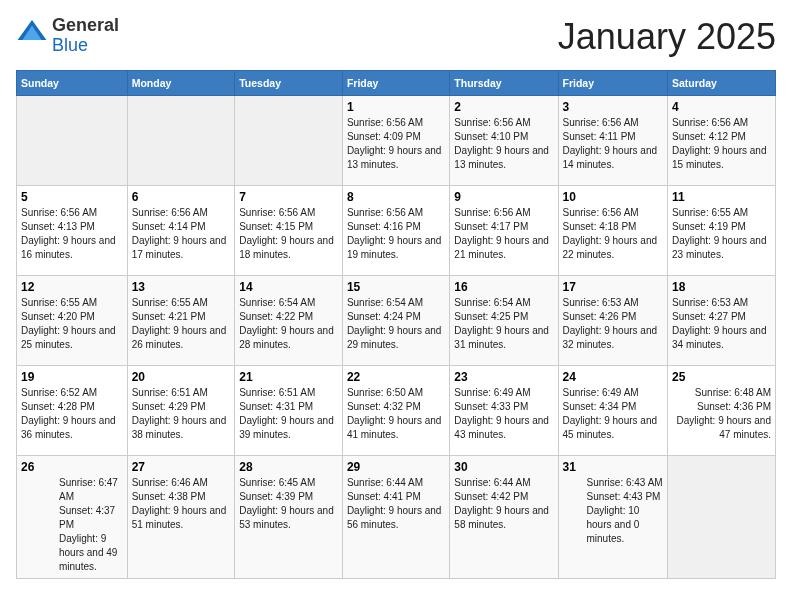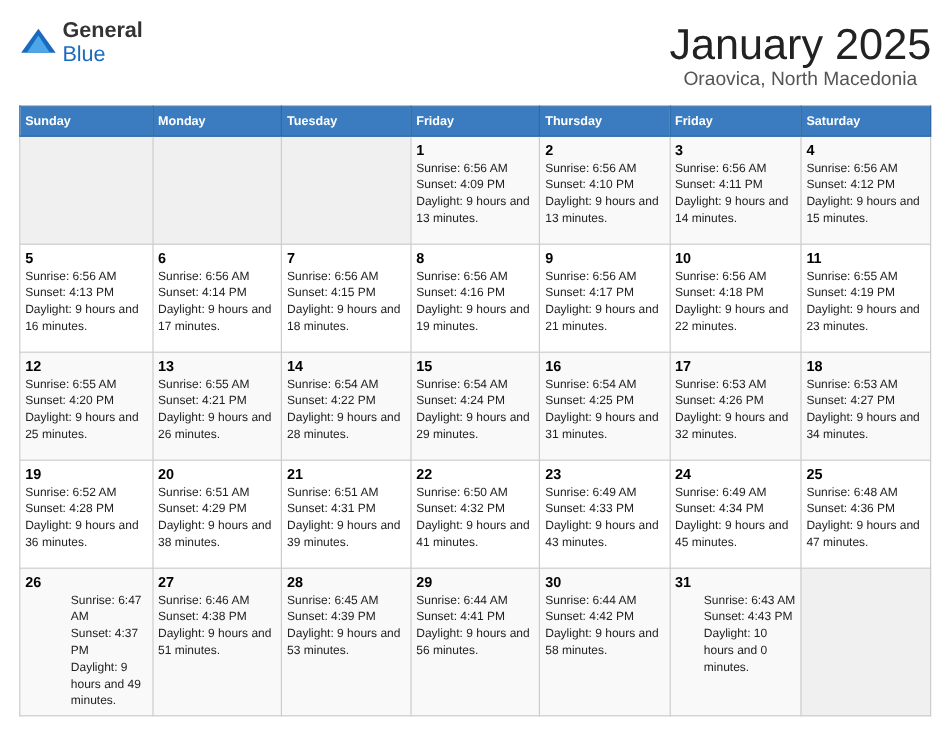--- a/index.html
+++ b/index.html
@@ -11,21 +11,21 @@
       padding: 16px;
     }
     .header {
       display: flex;
       align-items: flex-start;
       justify-content: space-between;
       margin-bottom: 12px;
     }
     .logo {
       display: flex;
-      align-items: center;
+      align-items: flex-start;
       gap: 4px;
     }
     .logo-text {
       display: flex;
       flex-direction: column;
       line-height: 1.1;
     }
     .logo-general {
       font-size: 18px;
       font-weight: bold;
@@ -34,21 +34,21 @@
     .logo-blue {
       font-size: 18px;
       font-weight: normal;
       color: #1a6abf;
     }
     .logo-icon {
       width: 32px;
       height: 32px;
     }
     .title-block {
-      text-align: center;
+      text-align: left;
     }
     .month-title {
       font-size: 36px;
       font-weight: normal;
       color: #222;
     }
     .location-title {
       font-size: 16px;
       color: #555;
     }
@@ -99,21 +99,20 @@
       <polygon points="20,5 38,30 2,30" fill="#1a6abf"></polygon>
       <polygon points="20,12 32,30 8,30" fill="#4da6e8"></polygon>
     </svg>
     <div class="logo-text">
       <span class="logo-general">General</span>
       <span class="logo-blue">Blue</span>
     </div>
   </div>
   <div class="title-block">
     <div class="month-title">January 2025</div>
-    <div class="location-title">Oraovica, North Macedonia</div>
   </div>
 </div>
 
 <table class="calendar">
   <thead>
     <tr>
     <th>Sunday</th>
         <th>Monday</th>
         <th>Tuesday</th>
         <th>Friday</th>
@@ -272,21 +271,21 @@
 Daylight: 9 hours and 43 minutes.</div>
         </td>
         <td>
           <span class="day-number">24</span>
           <div class="day-info" style="white-space: pre-line;">Sunrise: 6:49 AM
 Sunset: 4:34 PM
 Daylight: 9 hours and 45 minutes.</div>
         </td>
         <td>
           <span class="day-number">25</span>
-          <div class="day-info" style="white-space: pre-line;">Sunrise: 6:48 AM
+          <div class="day-info" style="white-space: pre-line; text-align: right;">Sunrise: 6:48 AM
 Sunset: 4:36 PM
 Daylight: 9 hours and 47 minutes.</div>
         </td>
       </tr>
       <tr>
         <td>
           <span class="day-number">26</span>
           <div class="day-info" style="white-space: pre-line; margin-left: 38px;">Sunrise: 6:47 AM
 Sunset: 4:37 PM
 Daylight: 9 hours and 49 minutes.</div>

